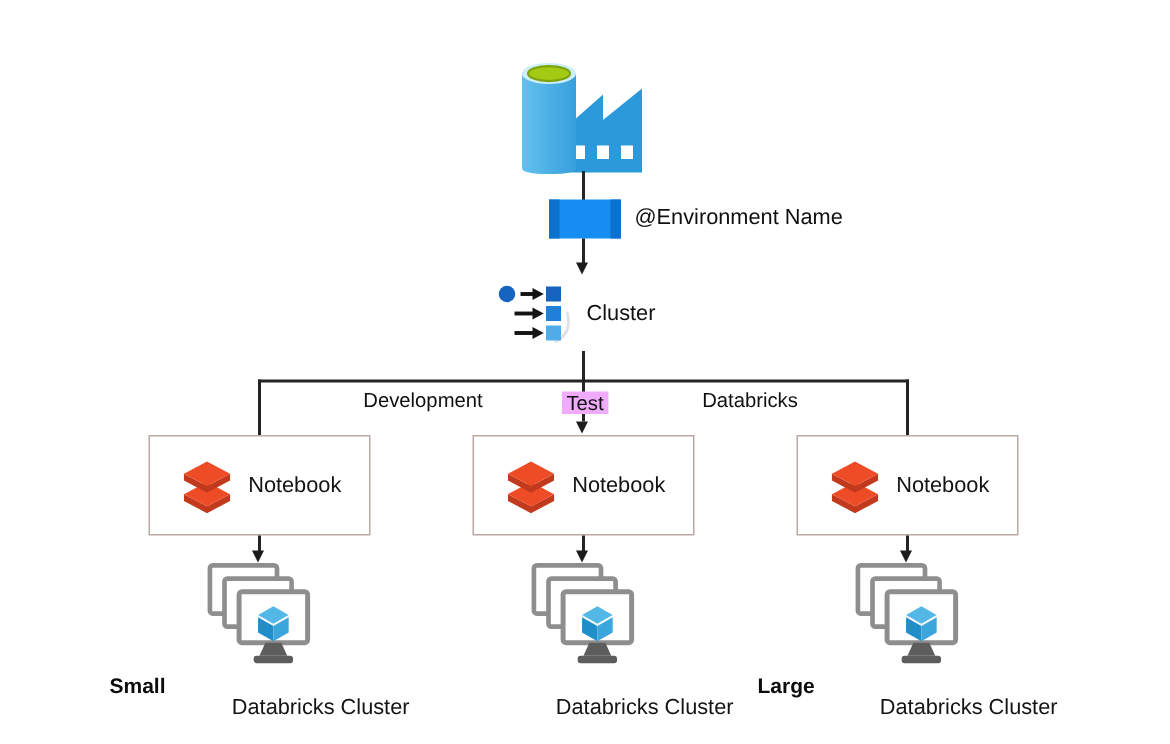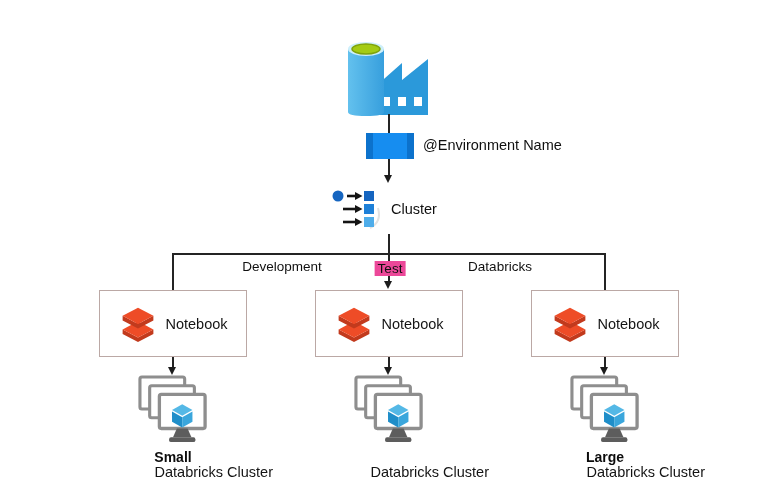--- a/index.html
+++ b/index.html
@@ -15,41 +15,41 @@
   .arrow-down {
     position:absolute; width:0; height:0;
     border-left:4.5px solid transparent; border-right:4.5px solid transparent;
     border-top:8px solid #1c1c1c;
   }
   .label { position:absolute; color:#101010; white-space:nowrap; }
   .env-label { left:423px; top:121px; font-size:14.5px; }
   .switch-label { left:391px; top:185px; font-size:14.5px; }
   .branch-label { font-size:13.5px; transform:translateX(-50%); }
   .branch-dev  { left:282px; top:243px; }
-  .branch-test { left:390px; top:245px; background:#ec4899; padding:0 3px; }
+  .branch-test { left:390px; top:245px; background:#f0abfc; padding:0 3px; }
   .branch-prod { left:500px; top:243px; }
   .param-box {
     position:absolute; left:366px; top:117px; width:48px; height:26px;
     background:#168df0; border-left:7px solid #0c72cc; border-right:7px solid #0c72cc;
   }
   .notebook-box {
     position:absolute; top:274px; width:148px; height:67px;
     background:#ffffff; border:1.5px solid #bba8a5;
     display:flex; align-items:center; justify-content:center; gap:7px;
   }
   .nb-left   { left:99px; }
   .nb-center { left:315px; }
   .nb-right  { left:531px; }
   .notebook-text { font-size:14.5px; color:#141414; }
   .cluster-icon { position:absolute; top:359px; width:76px; height:70px; }
   .cl-left   { left:135px; }
   .cl-center { left:351px; }
   .cl-right  { left:567px; }
   .cluster-name {
-    position:absolute; top:433px; width:200px; text-align:center;
+    position:absolute; top:433px; width:200px; 
     font-size:14px; font-weight:bold; color:#0c0c0c;
   }
   .cluster-type {
     position:absolute; top:448px; width:200px; text-align:right;
     font-size:14.5px; color:#141414;
   }
   .col-left-text   { left:73px; }
   .col-center-text { left:289px; }
   .col-right-text  { left:505px; }
 </style>

